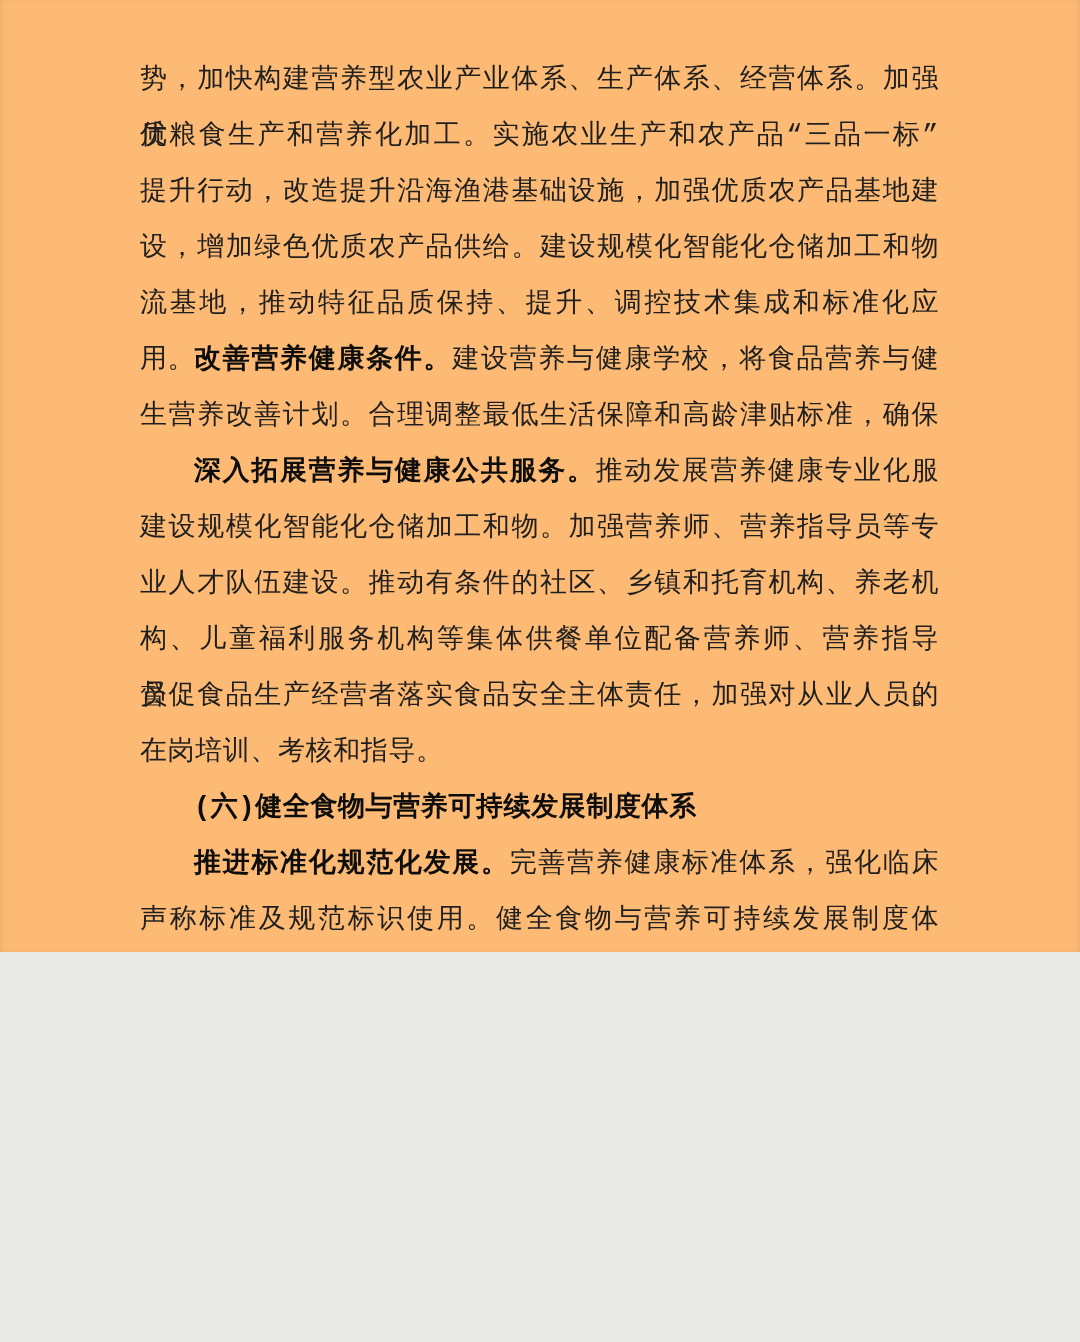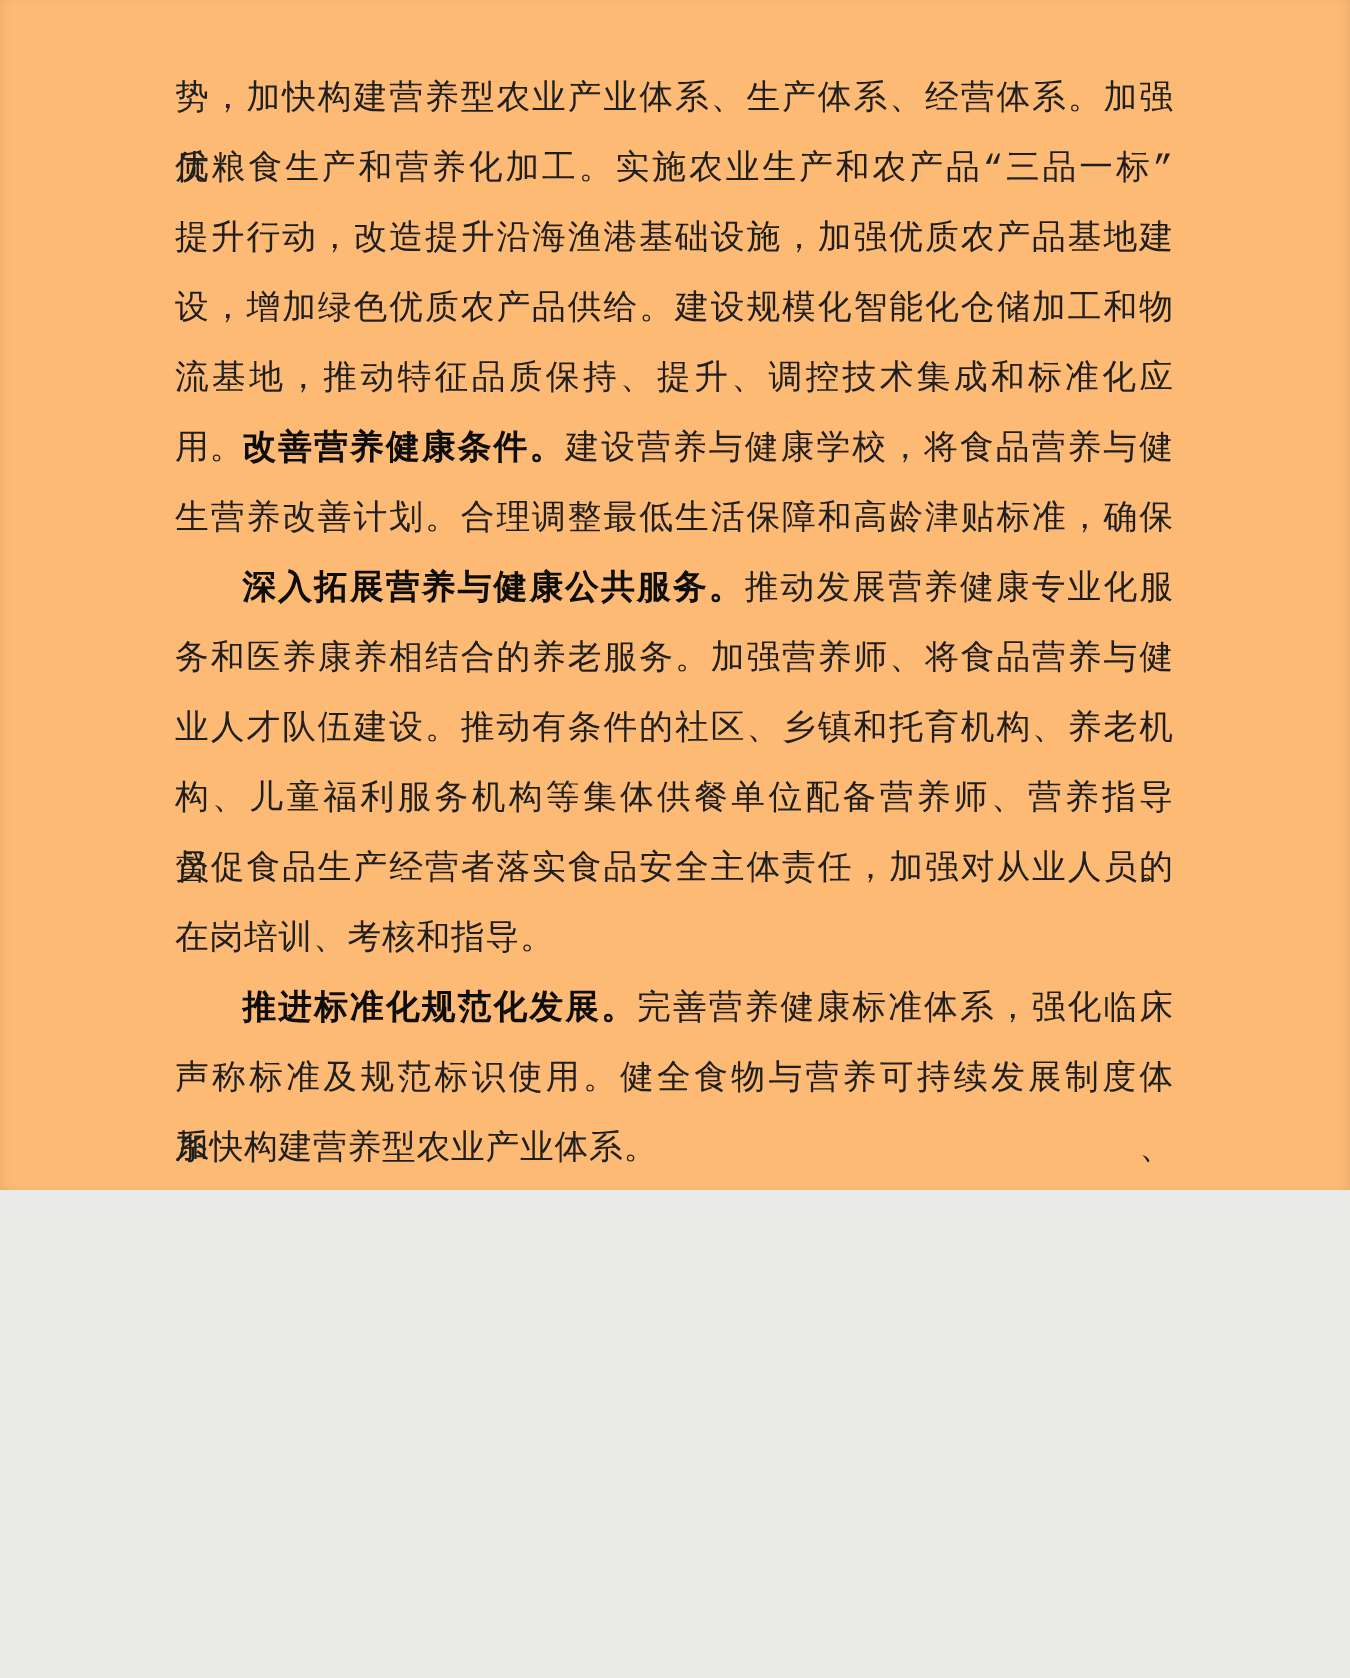--- a/index.html
+++ b/index.html
@@ -62,23 +62,24 @@
 <div class="page">
   <div class="body-text" id="doc-body">
       <div class="line full"><span class="run">势，加快构建营养型农业产业体系、生产体系、经营体系。加强优</span></div>
       <div class="line full"><span class="run">质粮食生产和营养化加工。实施农业生产和农产品“三品一标”</span></div>
       <div class="line full"><span class="run">提升行动，改造提升沿海渔港基础设施，加强优质农产品基地建</span></div>
       <div class="line full"><span class="run">设，增加绿色优质农产品供给。建设规模化智能化仓储加工和物</span></div>
       <div class="line"><span class="run">流基地，推动特征品质保持、提升、调控技术集成和标准化应用。</span></div>
       <div class="line indent full"><span class="run bold">改善营养健康条件。</span><span class="run">建设营养与健康学校，将食品营养与健</span></div>
       <div class="line full"><span class="run">生营养改善计划。合理调整最低生活保障和高龄津贴标准，确保</span></div>
       <div class="line indent full"><span class="run bold">深入拓展营养与健康公共服务。</span><span class="run">推动发展营养健康专业化服</span></div>
-      <div class="line full"><span class="run">务和医养康养相结合的养老服务。加强营养师、将食品营养与健</span></div>
+      <div class="line full"><span class="run">建设规模化智能化仓储加工和物。加强营养师、营养指导员等专</span></div>
       <div class="line full"><span class="run">业人才队伍建设。推动有条件的社区、乡镇和托育机构、养老机</span></div>
       <div class="line full"><span class="run">构、儿童福利服务机构等集体供餐单位配备营养师、营养指导员。</span></div>
       <div class="line full"><span class="run">督促食品生产经营者落实食品安全主体责任，加强对从业人员的</span></div>
       <div class="line"><span class="run">在岗培训、考核和指导。</span></div>
+      <div class="line indent"><span class="run bold">(六)健全食物与营养可持续发展制度体系</span></div>
       <div class="line indent full"><span class="run bold">推进标准化规范化发展。</span><span class="run">完善营养健康标准体系，强化临床</span></div>
       <div class="line full"><span class="run">声称标准及规范标识使用。健全食物与营养可持续发展制度体系、</span></div>
       <div class="line"><span class="run">加快构建营养型农业产业体系。</span></div>
     </div>
   <div class="page-number">— 9 —</div>
 </div>
 
 </body></html>

